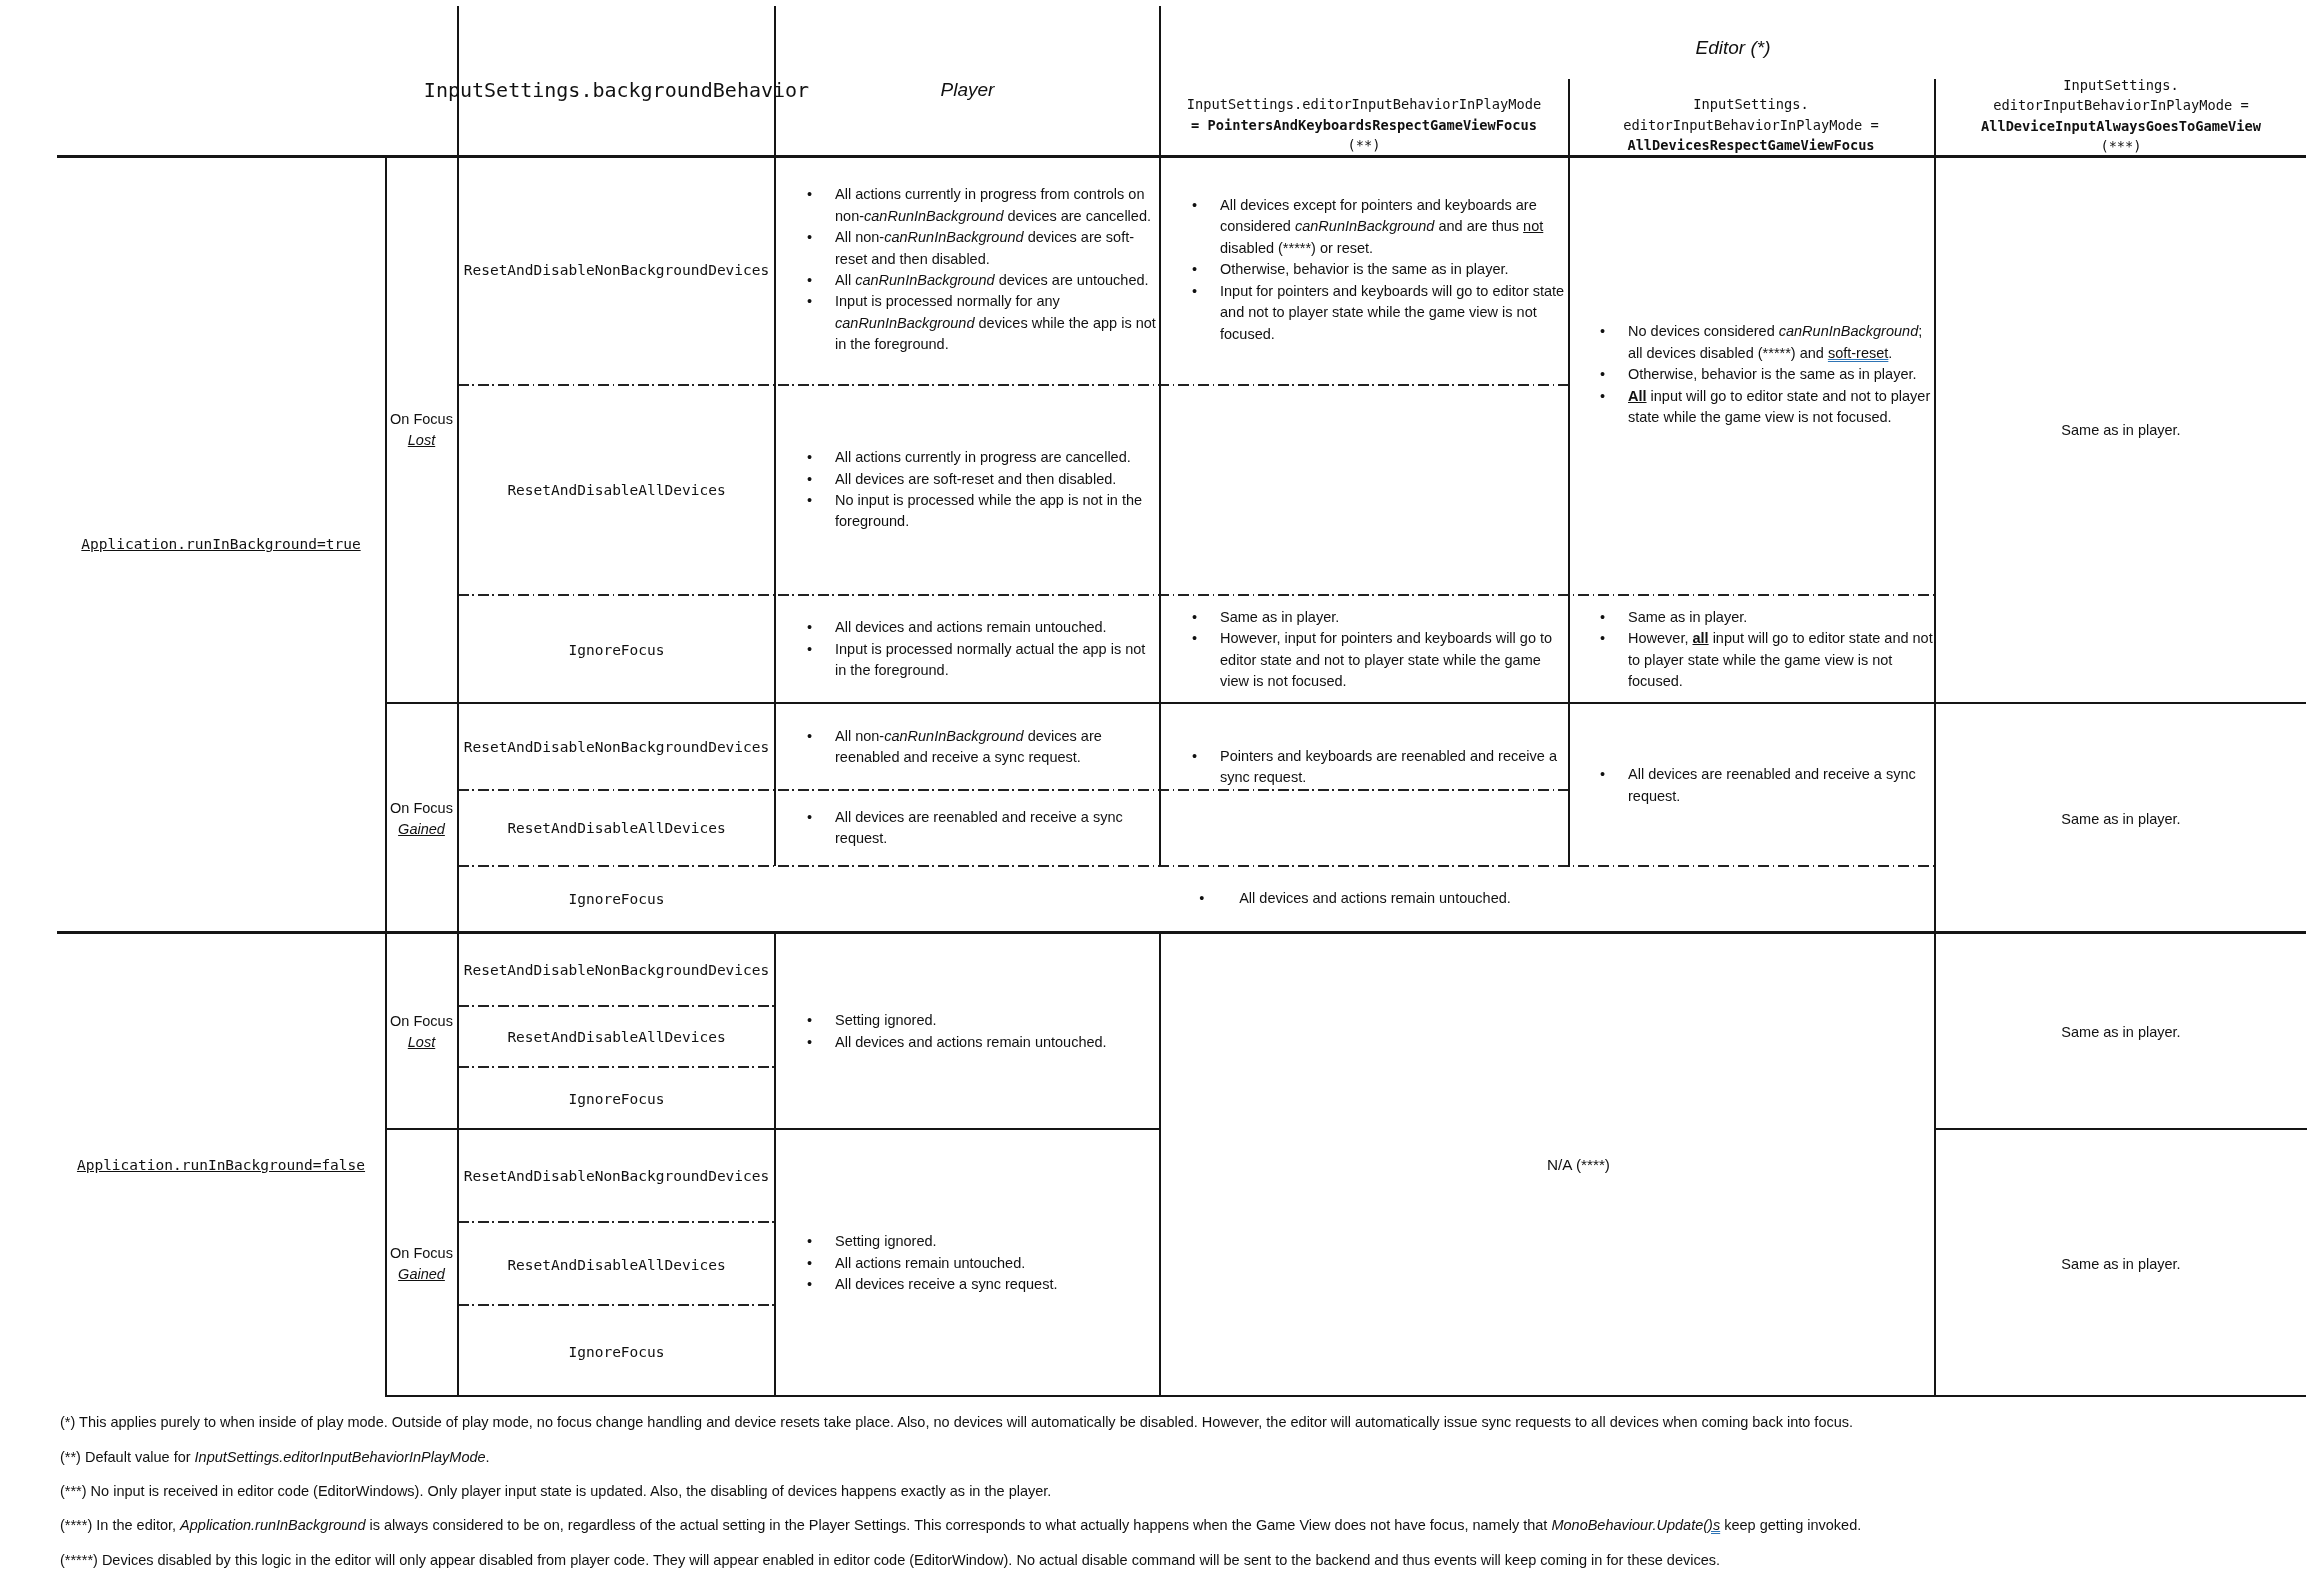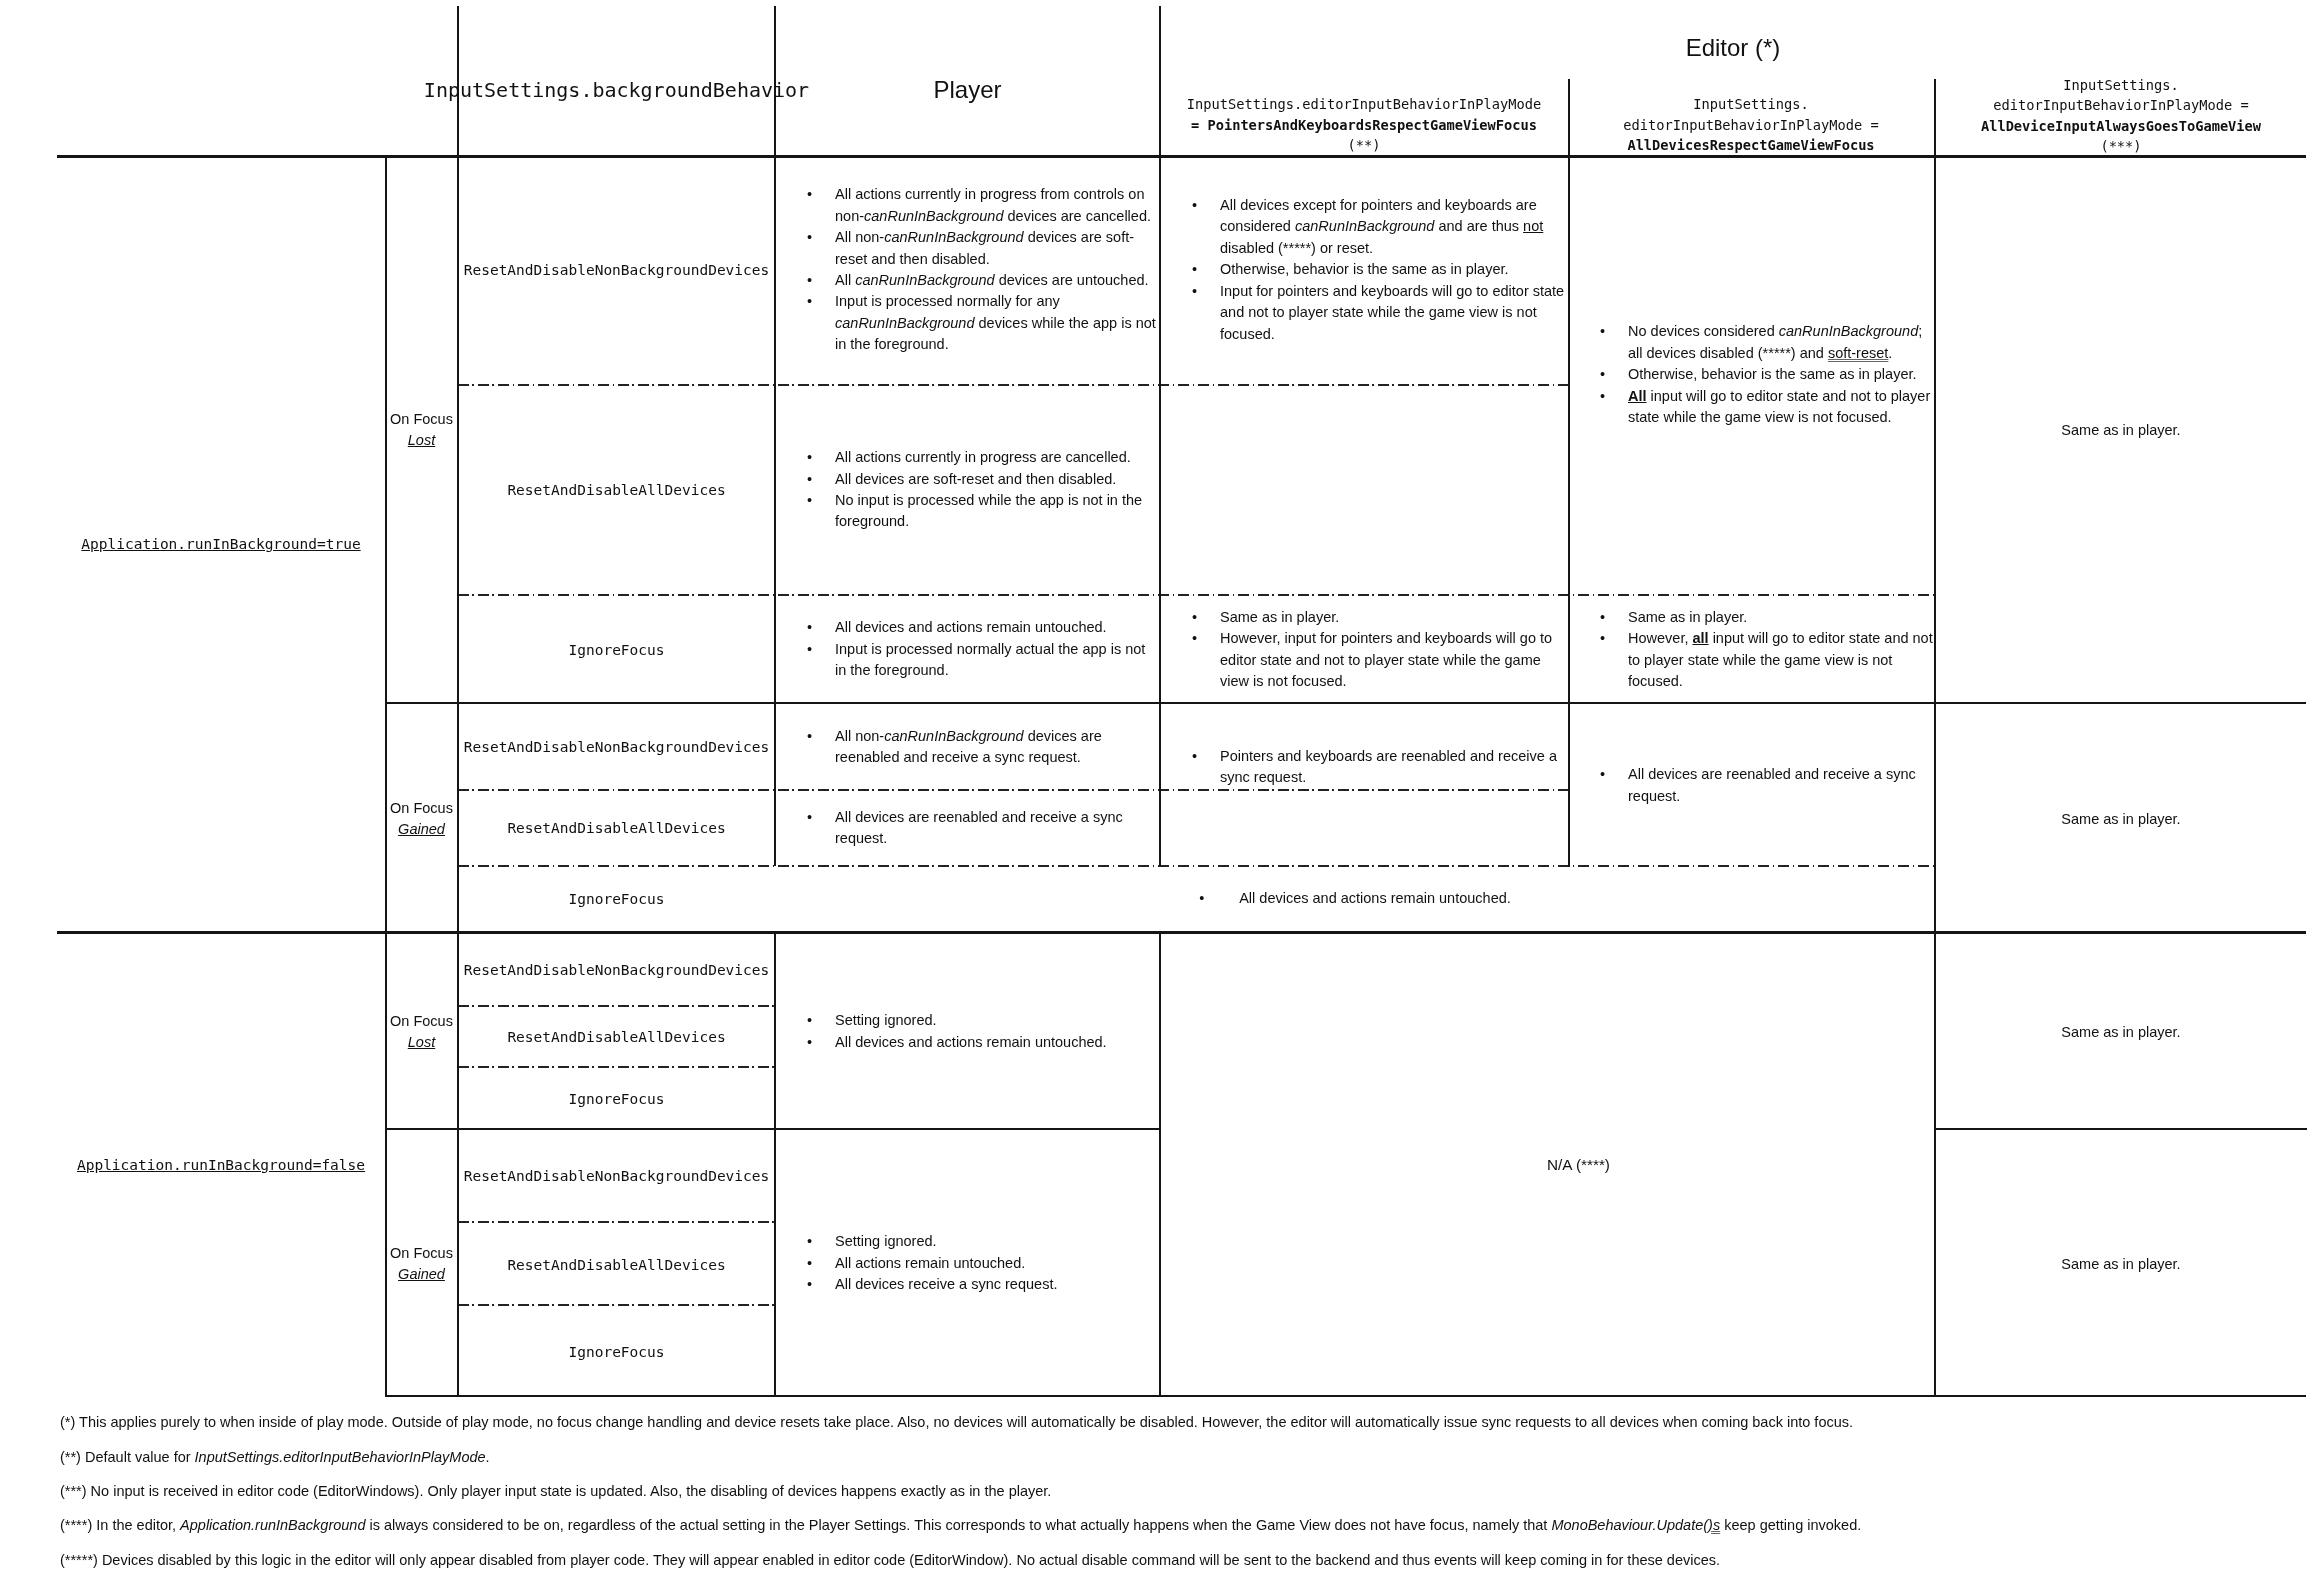--- a/index.html
+++ b/index.html
@@ -20,21 +20,21 @@
   .bullets{padding-right:21.4px;}
   .li{position:relative;padding-left:60px;font-size:14.5px;line-height:21.4px;}
   .li::before{content:"\2022";position:absolute;left:32px;top:0;}
   .center-b{align-items:center;}
   .center-b .li{padding-left:40px;}
   .center-b .li::before{left:0;}
   .ctext{font-size:14.5px;align-items:center;text-align:center;}
   .enum{font-size:14.5px;align-items:center;text-align:center;}
   .runlbl{font-size:14.5px;align-items:center;text-align:center;text-decoration:underline;}
   .focus-cell{font-size:14.5px;line-height:20.6px;align-items:center;text-align:center;border-radius:25px;}
-  .hdr-big{font-size:24px;align-items:center;text-align:left;}
+  .hdr-big{font-size:19px;align-items:center;text-align:left;font-style:italic;}
   .subhdr{justify-content:flex-end;align-items:center;text-align:right;
           font-size:13.7px;line-height:20.6px;padding-bottom:6.1px;}
   .hbgb{font-size:20px;align-items:center;text-align:left;font-weight:normal;}
   .na{font-size:15.3px;align-items:center;text-align:center;}
   .footnote{position:absolute;left:60px;width:2244px;font-size:14.5px;line-height:18.3px;white-space:nowrap;}
 </style>
 </head>
 <body>
 
 <div id="page">

